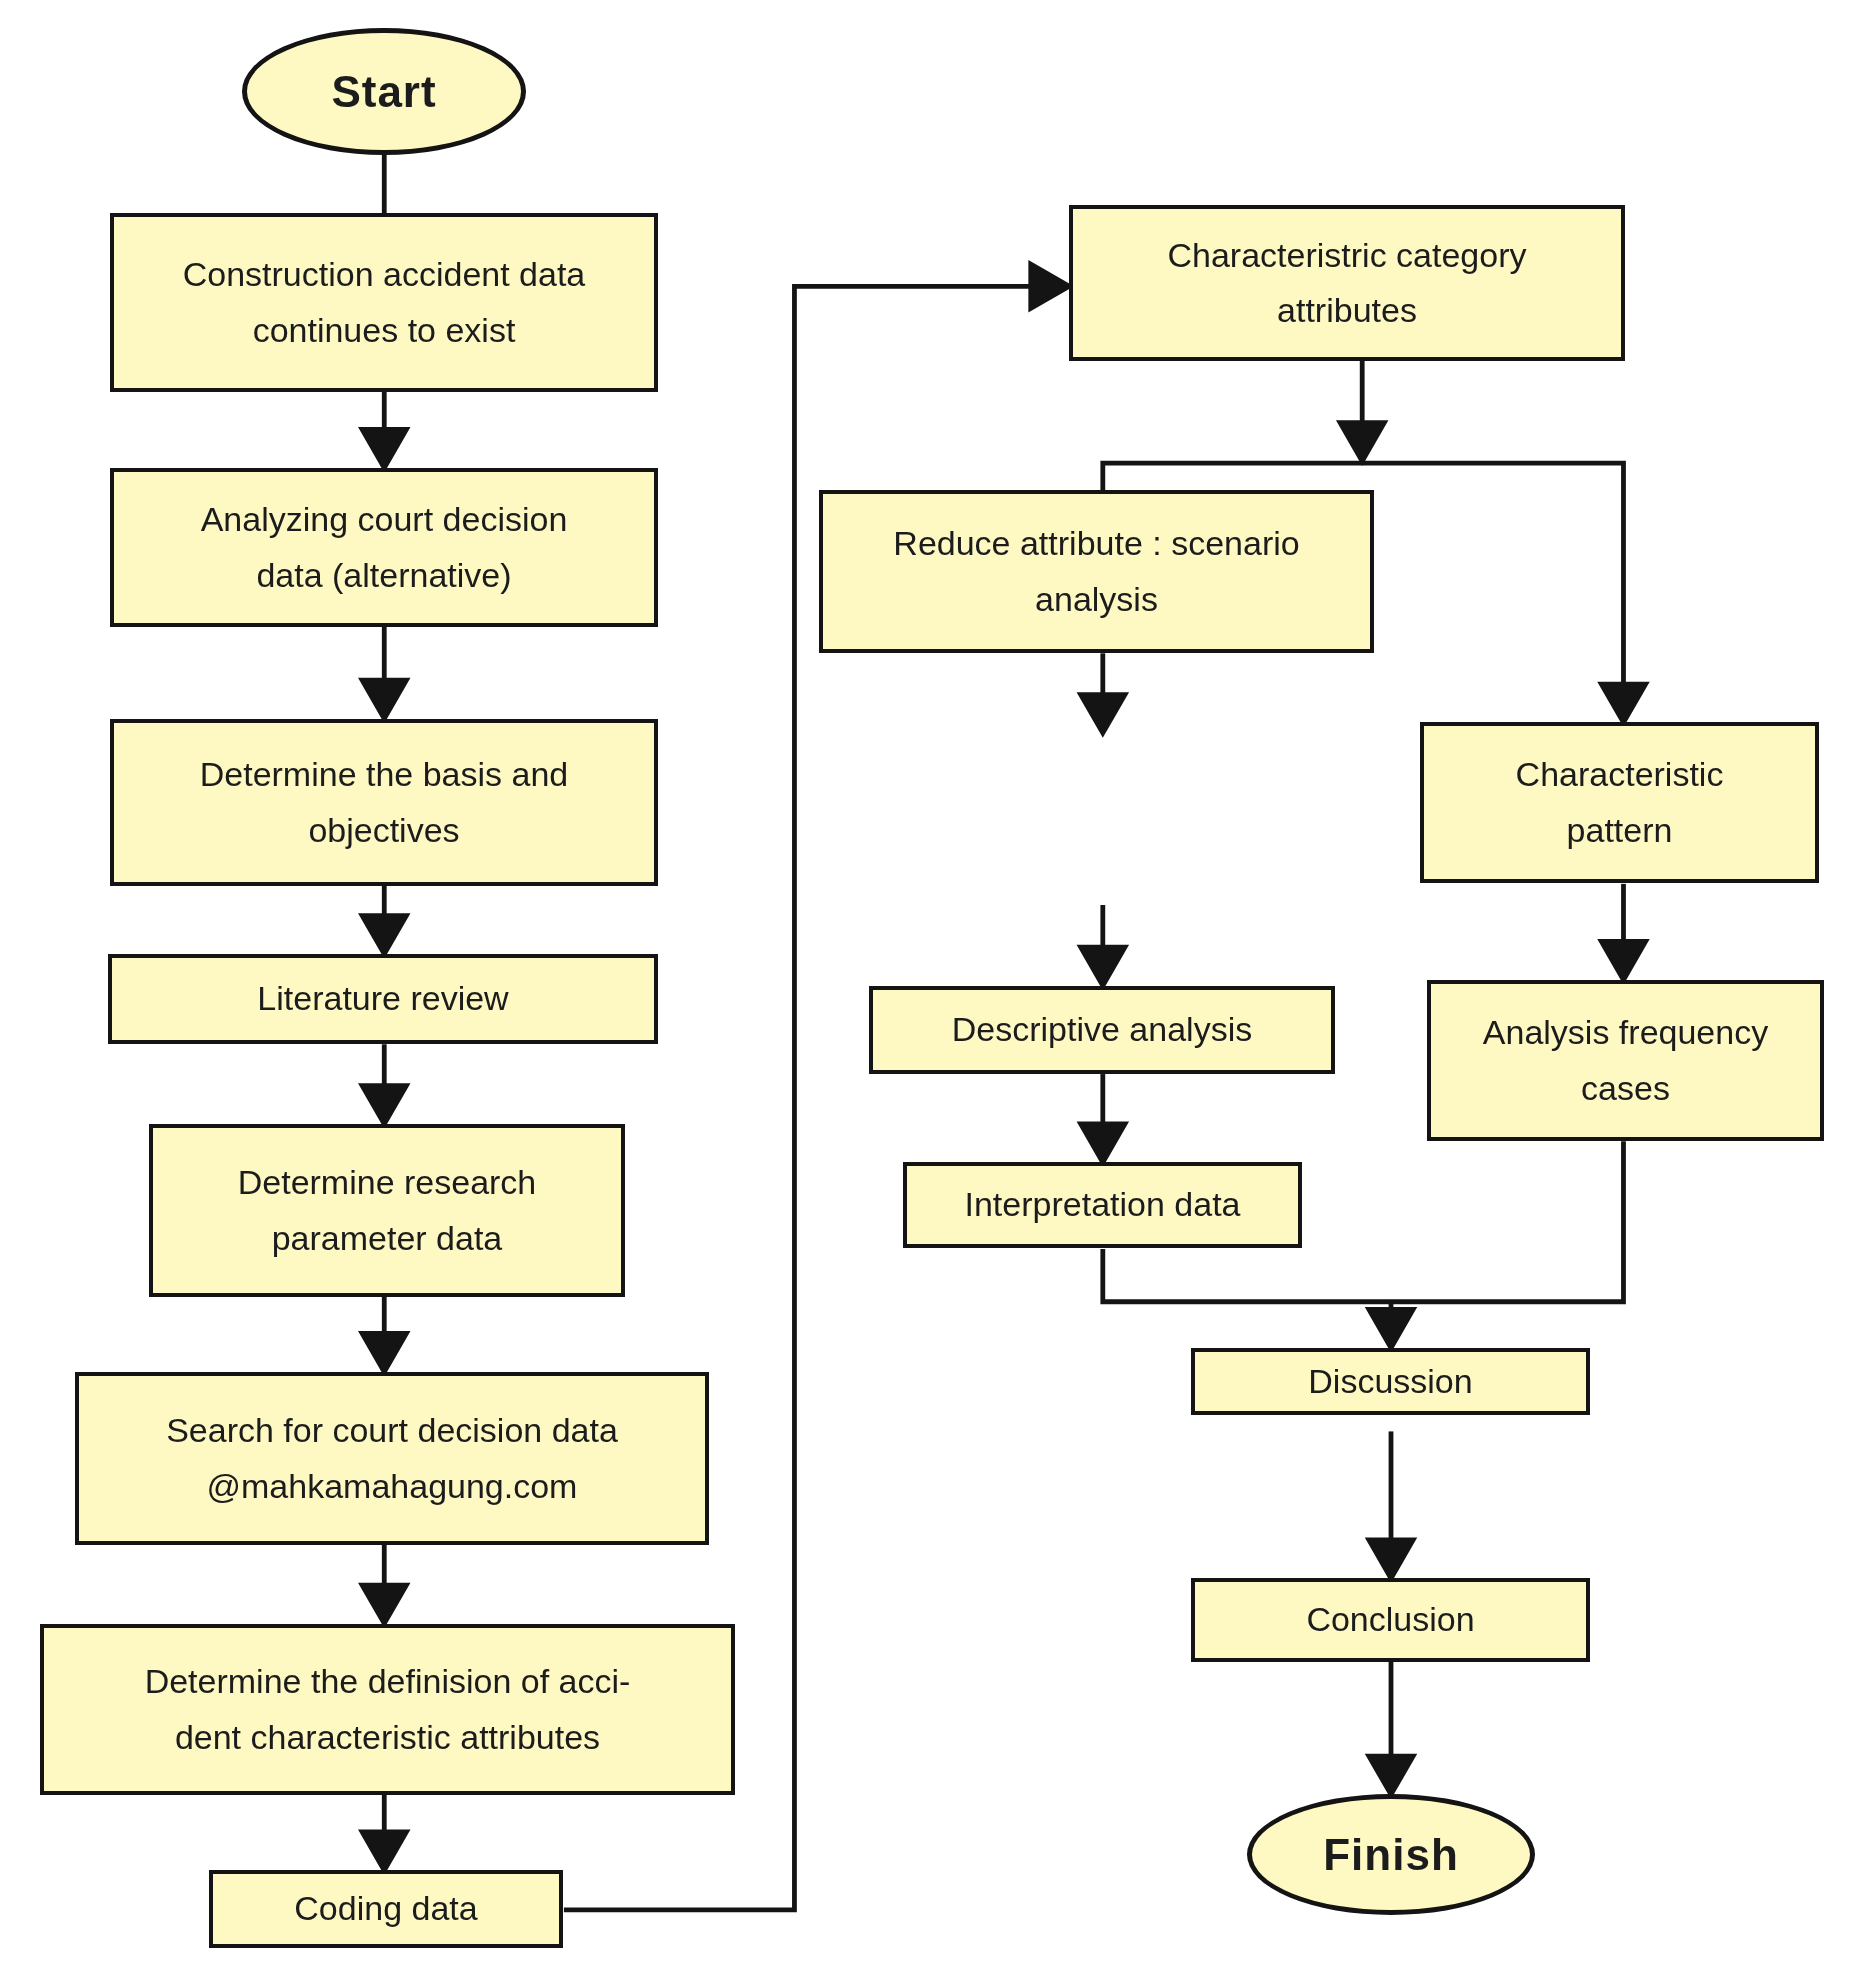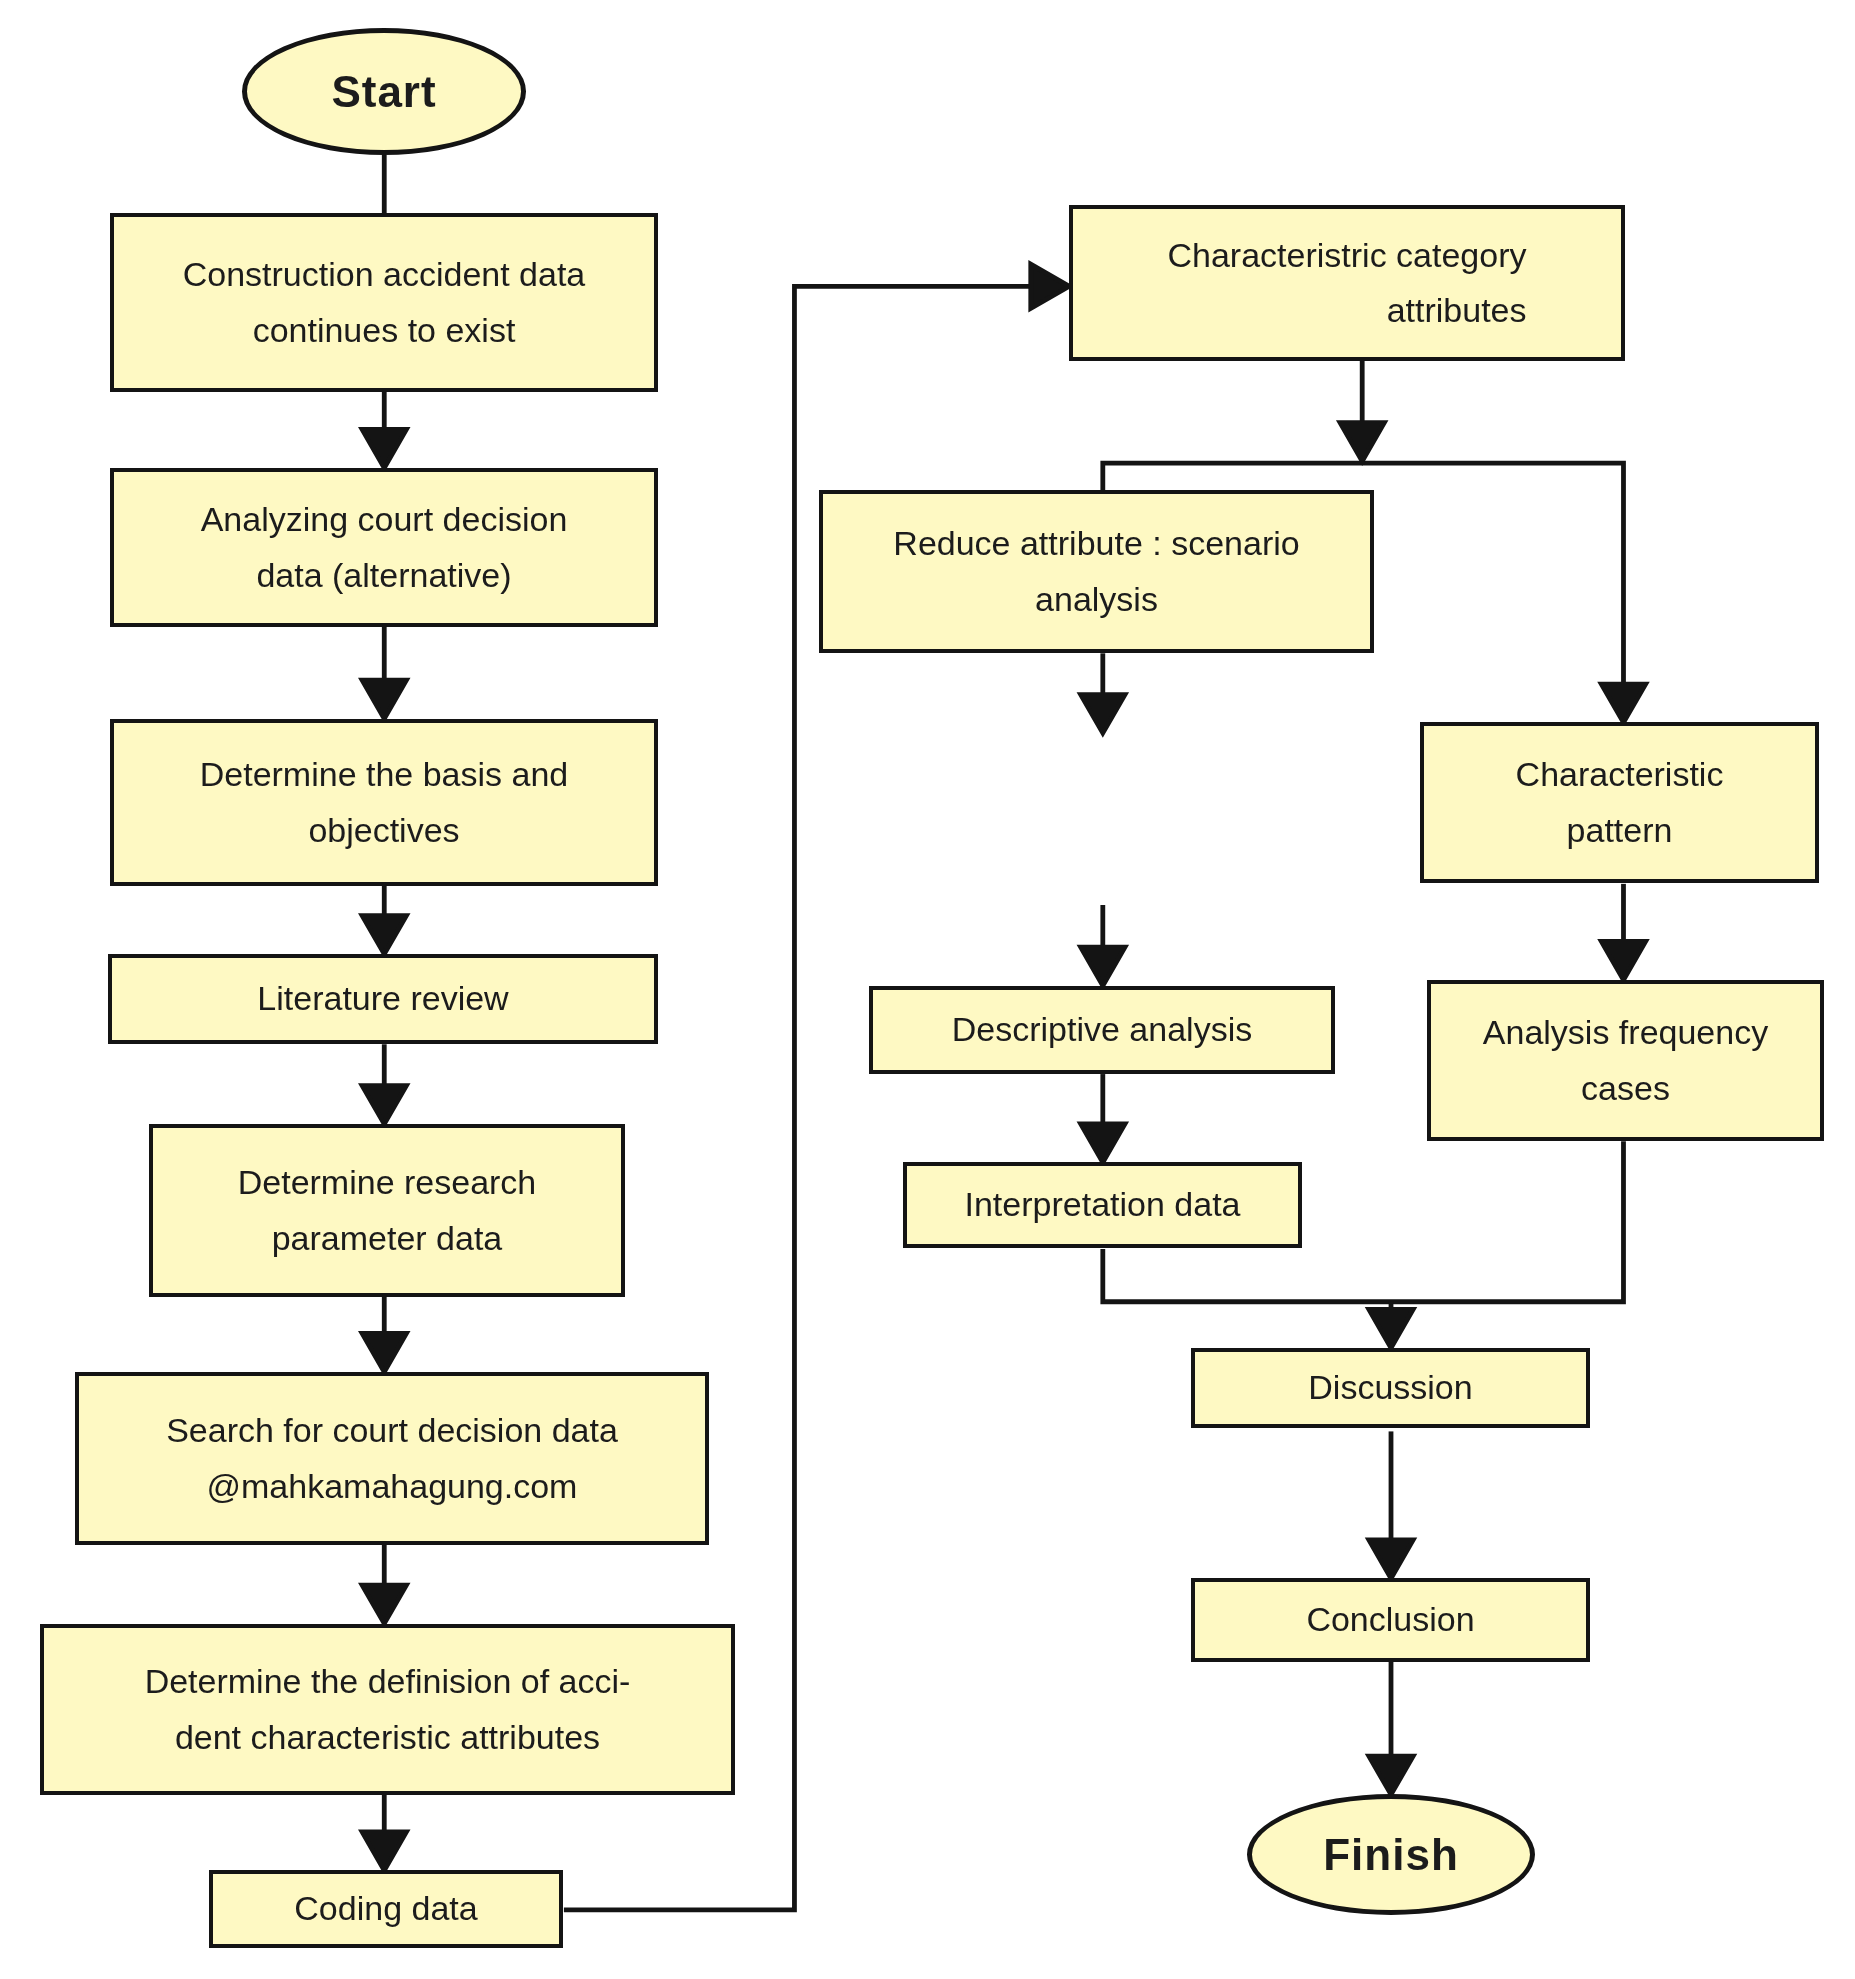--- a/index.html
+++ b/index.html
@@ -115,27 +115,27 @@
 objectives</div>
   <div class="node" style="left:108px;top:954px;width:550px;height:90px;">Literature review</div>
   <div class="node" style="left:149px;top:1124px;width:476px;height:173px;">Determine research
 parameter data</div>
   <div class="node" style="left:75px;top:1372px;width:634px;height:173px;">Search for court decision data
 @mahkamahagung.com</div>
   <div class="node" style="left:40px;top:1624px;width:695px;height:171px;">Determine the definision of acci-
 dent characteristic attributes</div>
   <div class="node" style="left:209px;top:1870px;width:354px;height:78px;">Coding data</div>
 
-  <div class="node" style="left:1069px;top:205px;width:556px;height:156px;text-align:right;">Characteristric category
+  <div class="node" style="left:1069px;top:205px;width:556px;height:156px;">Characteristric category
 attributes</div>
   <div class="node" style="left:819px;top:490px;width:555px;height:163px;">Reduce attribute : scenario
 analysis</div>
   <div class="node" style="left:869px;top:986px;width:466px;height:88px;text-align:center;">Descriptive analysis</div>
   <div class="node" style="left:903px;top:1162px;width:399px;height:86px;">Interpretation data</div>
   <div class="node" style="left:1420px;top:722px;width:399px;height:161px;">Characteristic
 pattern</div>
   <div class="node" style="left:1427px;top:980px;width:397px;height:161px;">Analysis frequency
 cases</div>
-  <div class="node" style="left:1191px;top:1348px;width:399px;height:80px;">Discussion</div>
+  <div class="node" style="left:1191px;top:1348px;width:399px;height:67px;">Discussion</div>
   <div class="node" style="left:1191px;top:1578px;width:399px;height:84px;">Conclusion</div>
 
 </div>
 
 
 </body></html>

